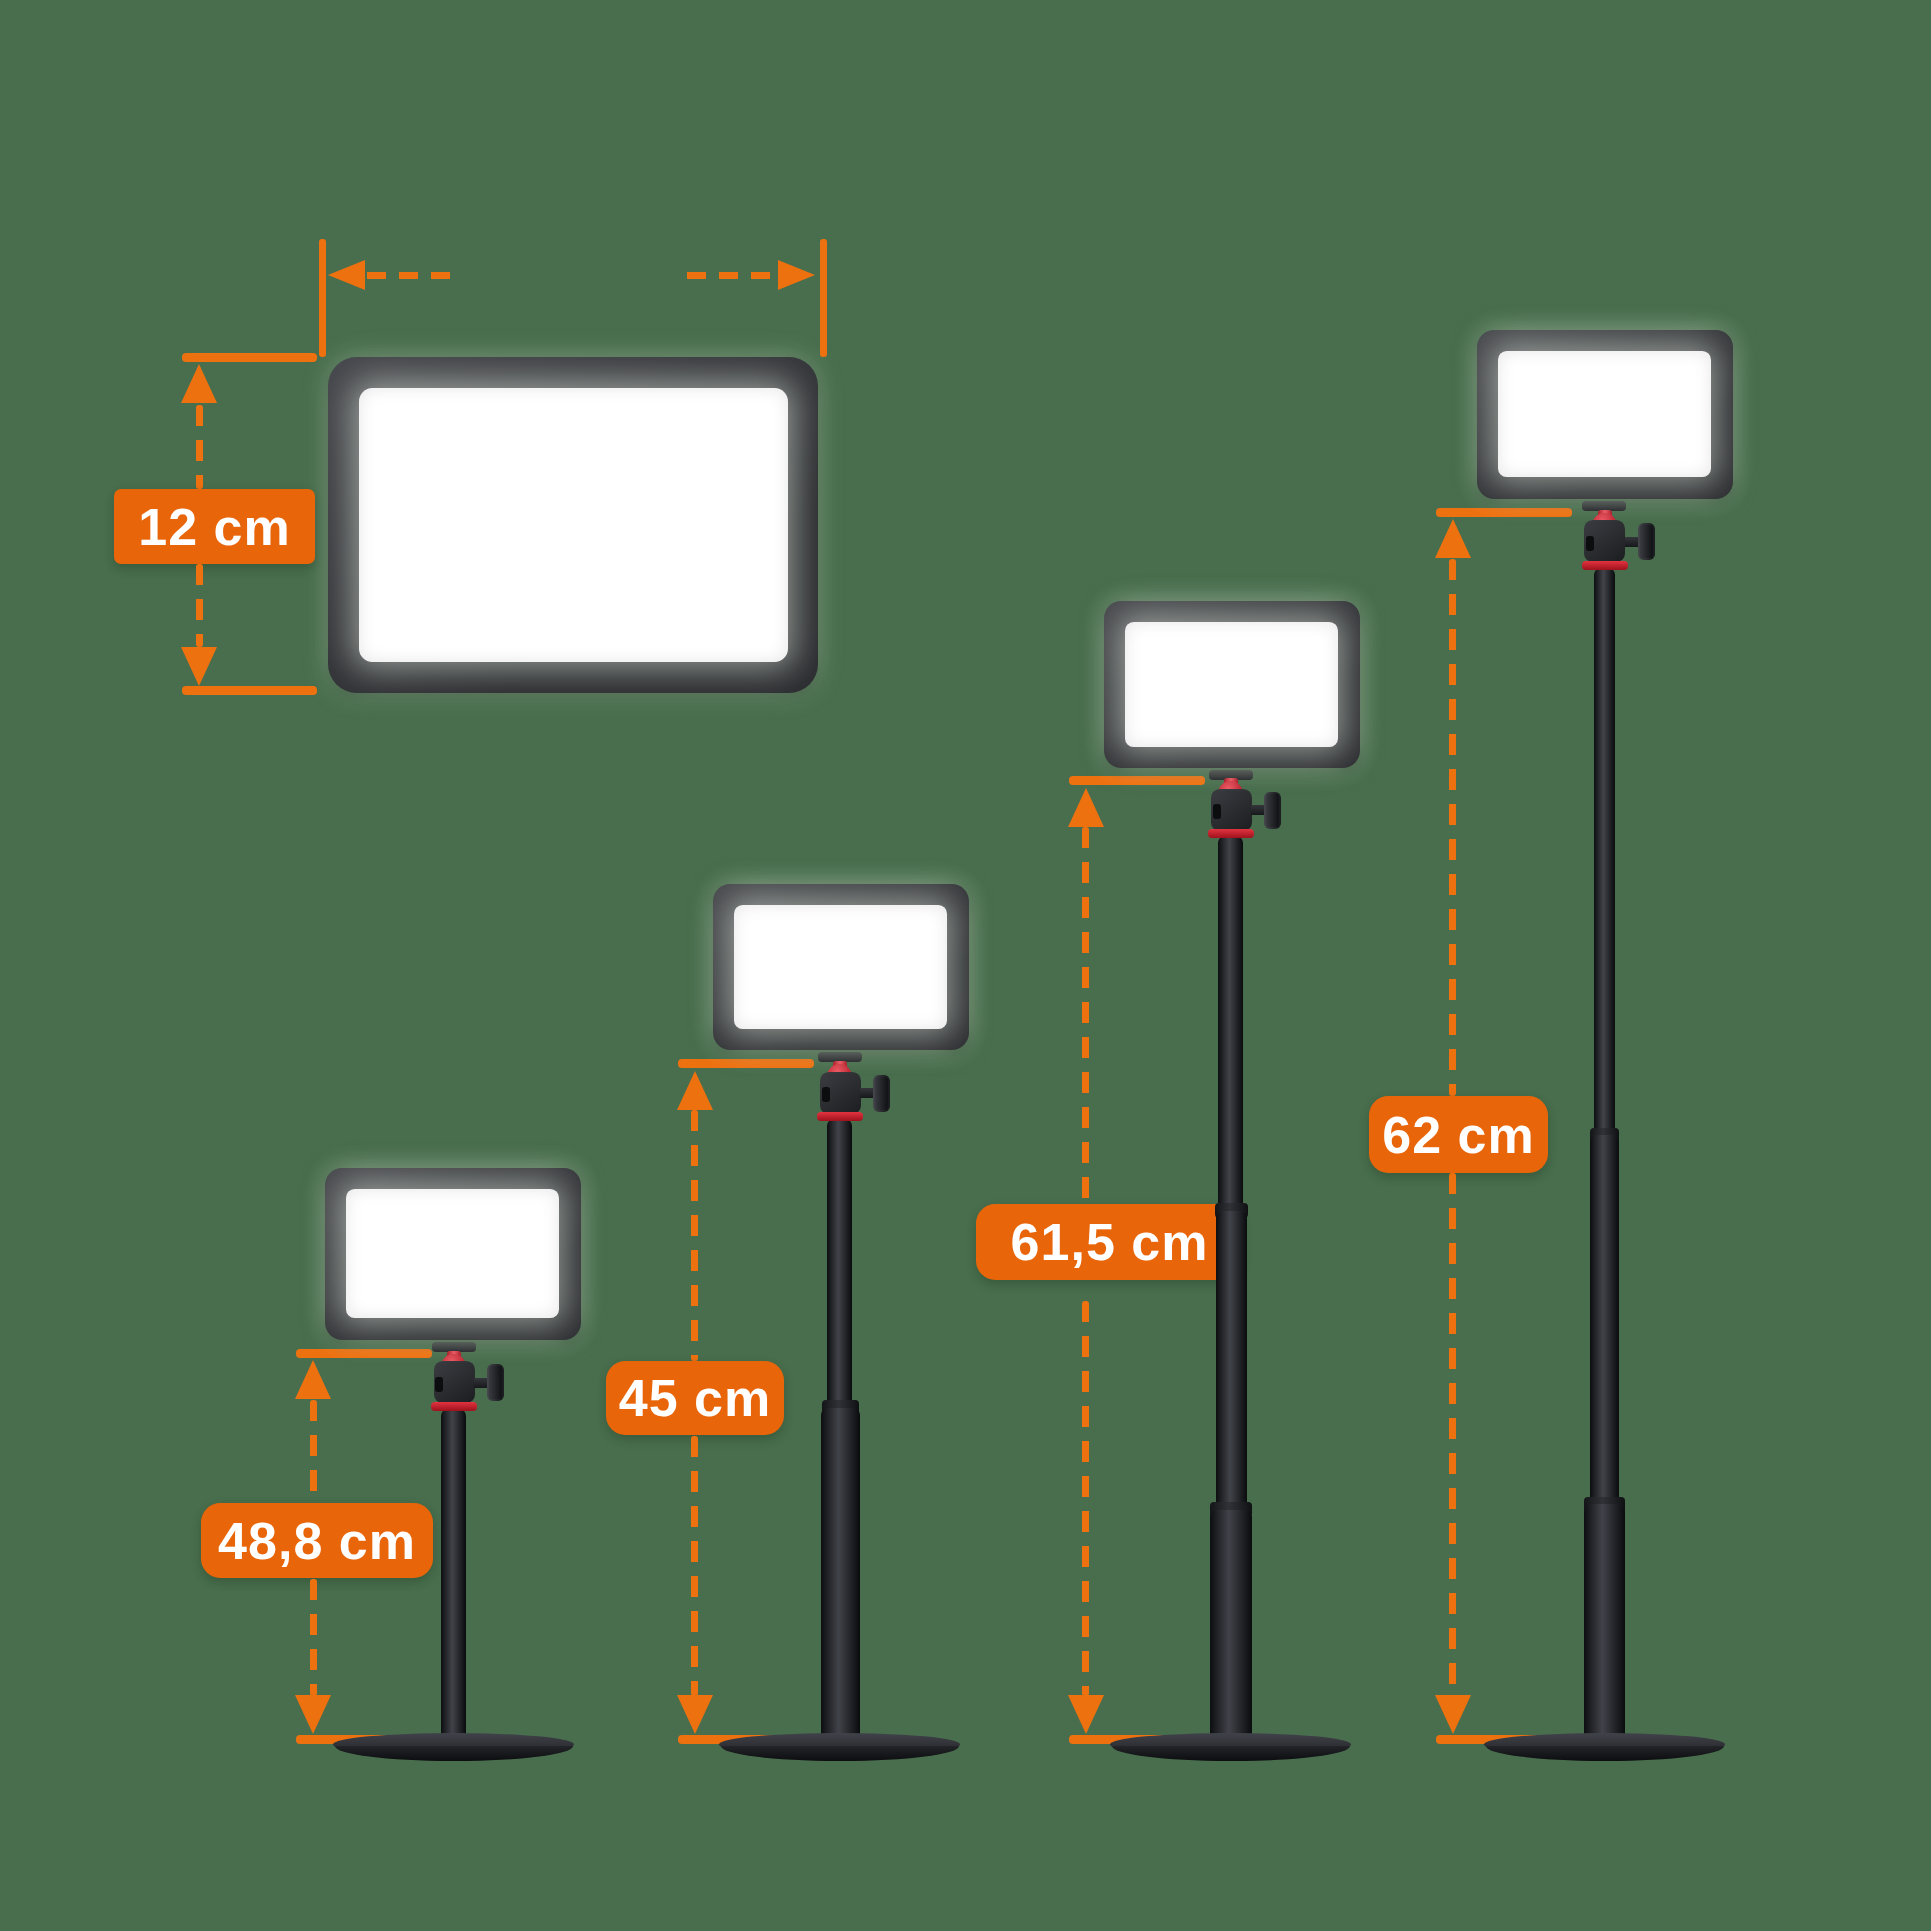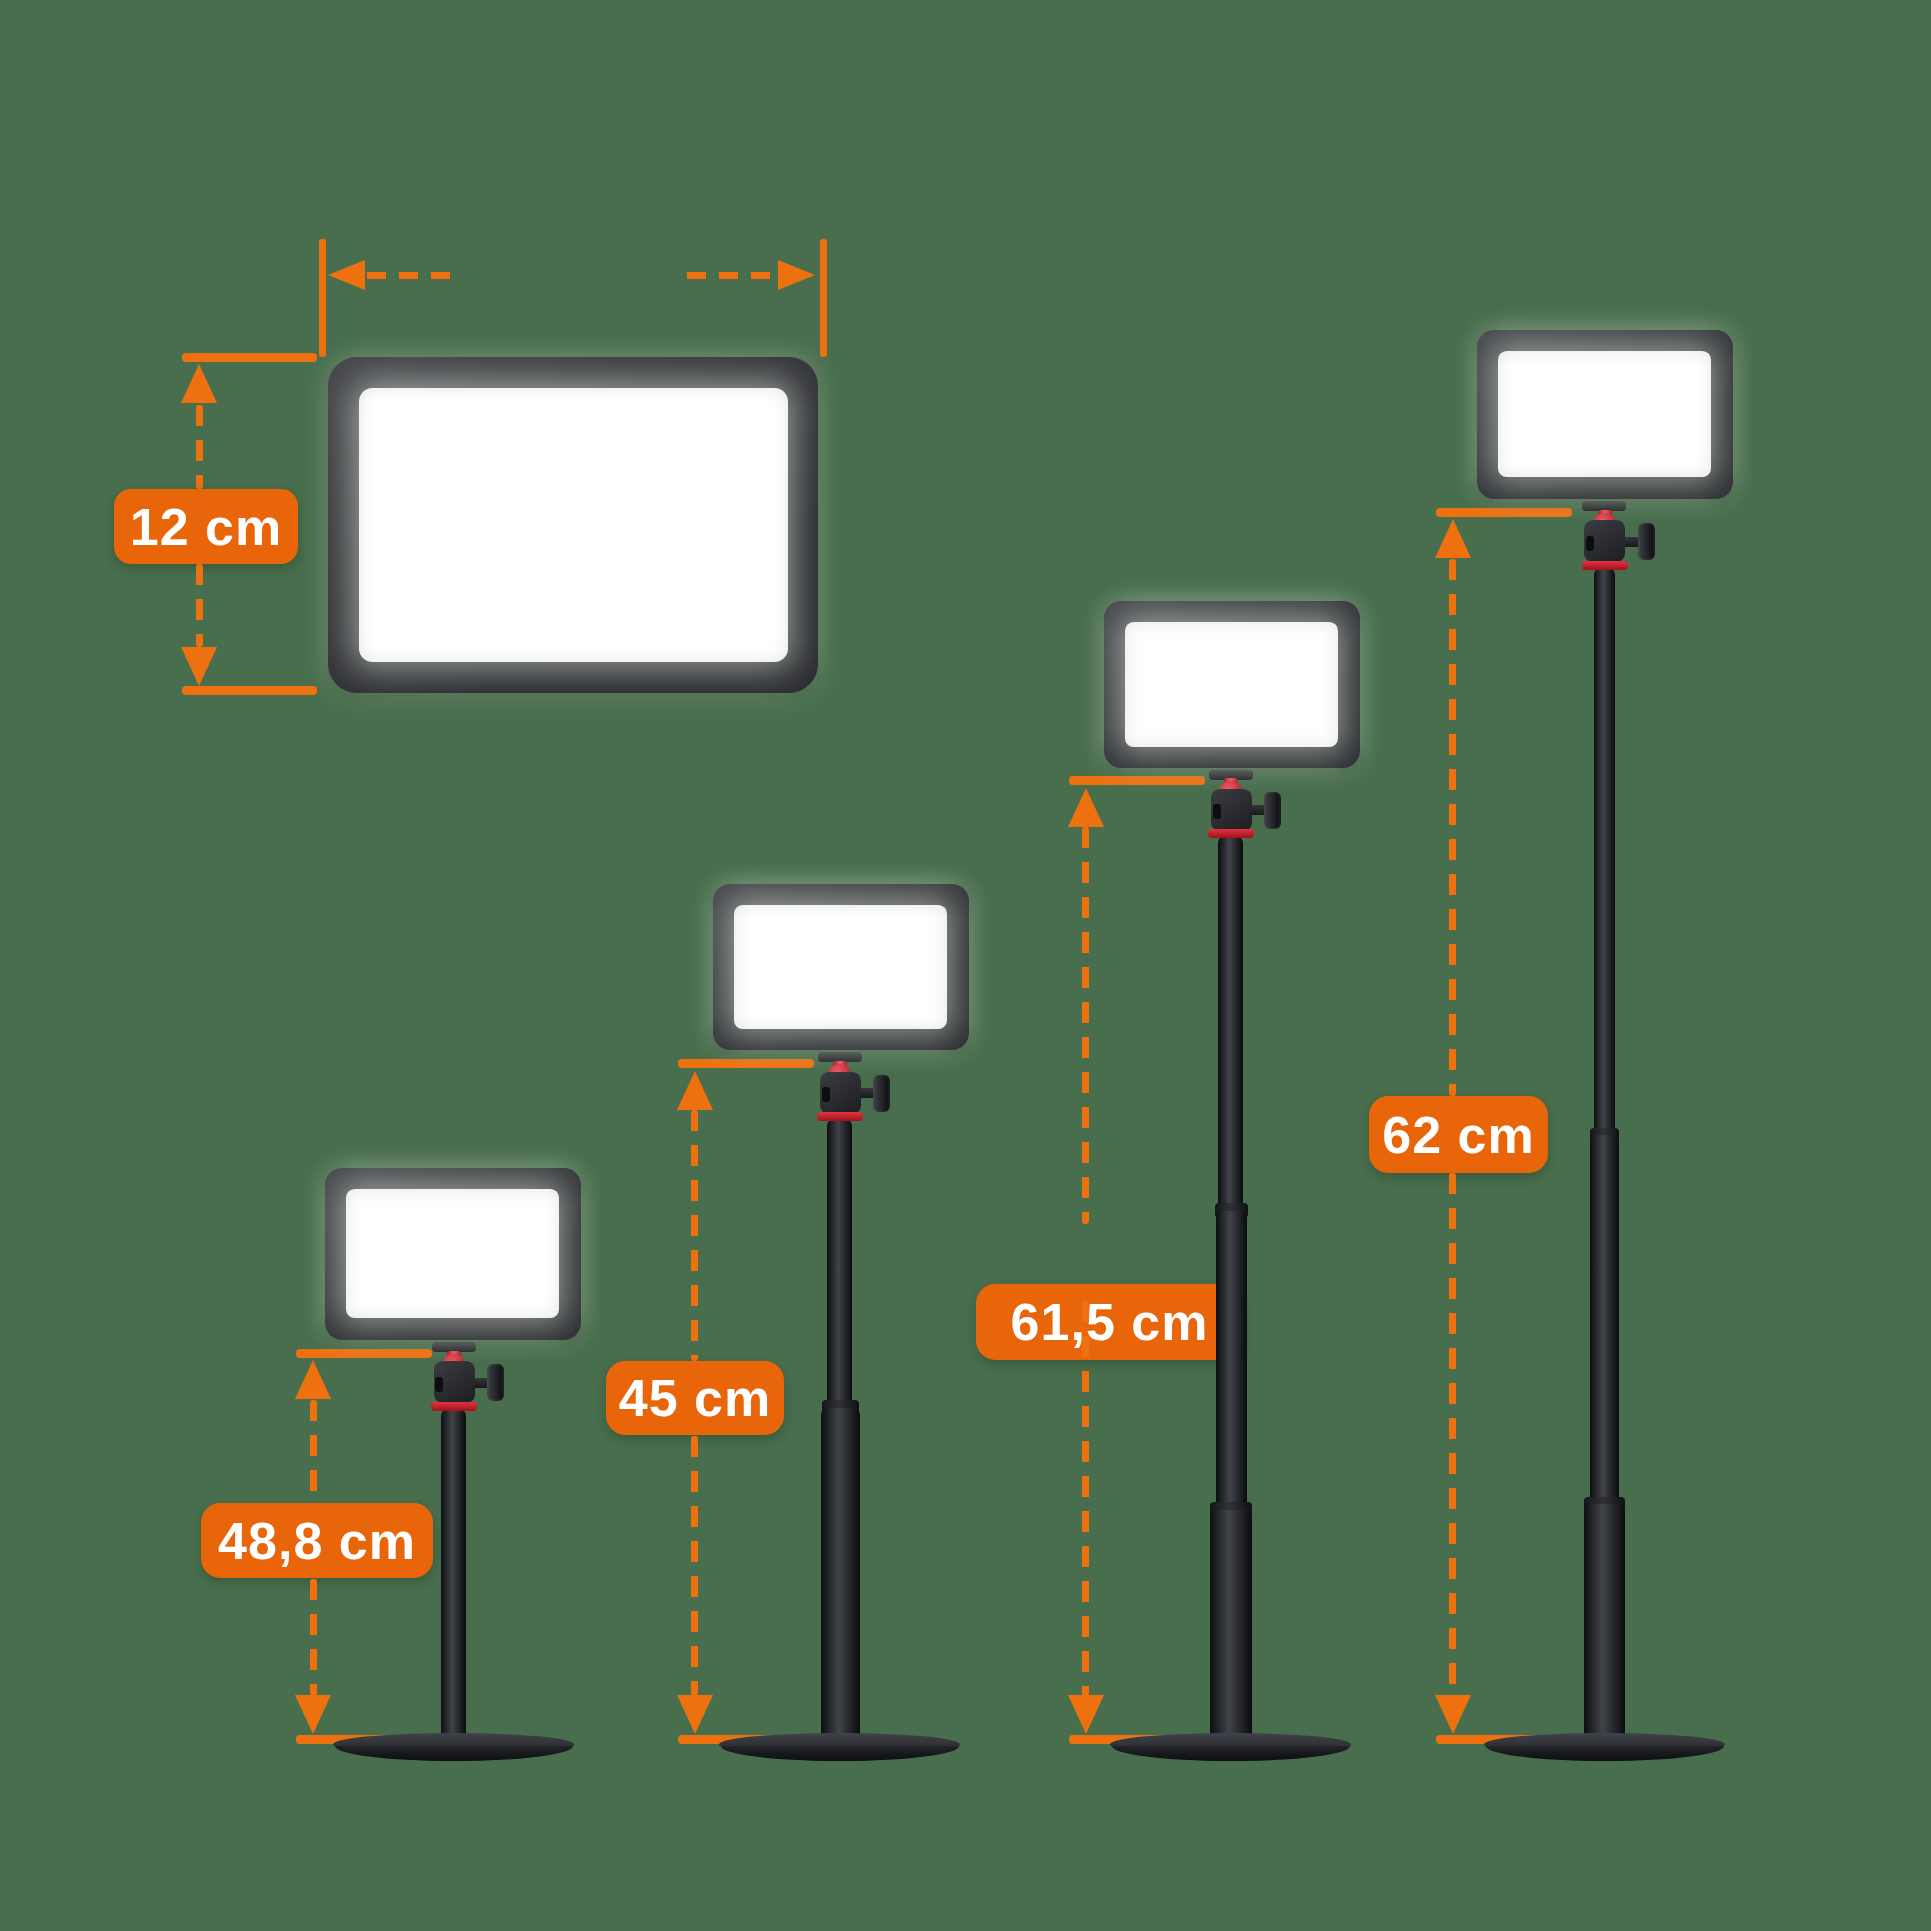--- a/index.html
+++ b/index.html
@@ -58,21 +58,21 @@
   <div class="vsolid" style="left:319px;top:239px;height:118px;"></div>
   <div class="vsolid" style="left:820px;top:239px;height:118px;"></div>
   <div class="arr left" style="left:328px;top:260px;"></div>
   <div class="hdash" style="left:367px;top:272px;width:91px;"></div>
   <div class="hdash" style="left:687px;top:272px;width:91px;"></div>
   <div class="arr right" style="left:778px;top:260px;"></div>
 
   <div class="tick" style="left:182px;top:353px;width:135px;"></div>
   <div class="arr up" style="left:181px;top:364px;"></div>
   <div class="vdash" style="left:196px;top:405px;height:84px;"></div>
-  <div class="lbl f54" style="left:114px;top:489px;width:184px;height:75px;border-radius:17px;">12 cm</div>
+  <div class="lbl f54" style="left:114px;top:489px;width:201px;height:75px;border-radius:7px;">12 cm</div>
   <div class="vdash" style="left:196px;top:564px;height:83px;"></div>
   <div class="arr down" style="left:181px;top:647px;"></div>
   <div class="tick" style="left:182px;top:686px;width:135px;"></div>
 
   <div>
     <div class="tick" style="left:296px;top:1349px;width:136px;"></div>
     <div class="arr up" style="left:295px;top:1360px;"></div>
     <div class="vdash" style="left:310px;top:1400px;height:103px;"></div>
     <div class="lbl f54" style="left:201px;top:1503px;width:232px;height:75px;border-radius:19.3px;">48,8 cm</div>
     <div class="vdash" style="left:310px;top:1579px;height:117px;"></div>
@@ -123,21 +123,21 @@
 
     <div class="panel" style="left:713px;top:884px;width:256px;height:166px;">
       <div class="screen" style="left:21px;top:21px;width:213px;height:124px;"></div>
     </div>
   </div>
 
   <div>
     <div class="tick" style="left:1069px;top:776px;width:136px;"></div>
     <div class="arr up" style="left:1068px;top:788px;"></div>
     <div class="vdash" style="left:1082px;top:827px;height:397px;"></div>
-    <div class="lbl f54" style="left:976px;top:1284px;width:267px;height:76px;border-radius:19.3px;">61,5 cm</div>
+    <div class="lbl f54" style="left:976px;top:1204px;width:267px;height:76px;border-radius:19.3px;">61,5 cm</div>
     <div class="vdash" style="left:1082px;top:1301px;height:395px;"></div>
     <div class="arr down" style="left:1068px;top:1695px;"></div>
     <div class="tick" style="left:1069px;top:1735px;width:136px;"></div>
 
     <div class="pole" style="left:1218px;top:836px;width:25px;height:375px;"></div>
     <div class="coupler" style="left:1215px;top:1203px;width:33px;height:15.4px;"></div>
     <div class="pole" style="left:1216px;top:1211px;width:31px;height:299px;"></div>
     <div class="coupler" style="left:1210px;top:1502px;width:42px;height:15.4px;"></div>
     <div class="pole" style="left:1210px;top:1510px;width:42px;height:228px;"></div>
     <div class="base-top" style="left:1110px;top:1733px;width:241px;height:23px;"></div>

